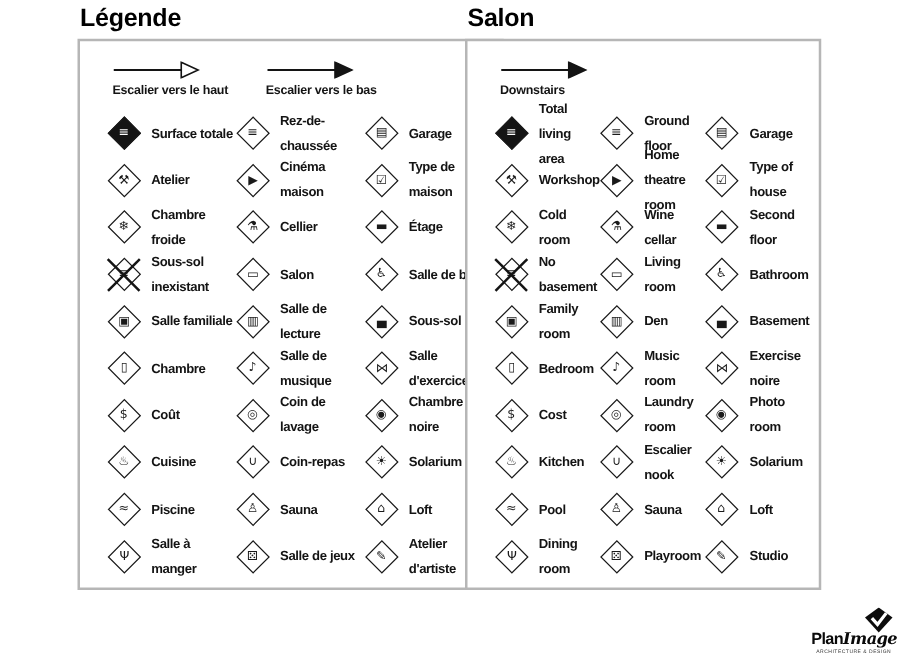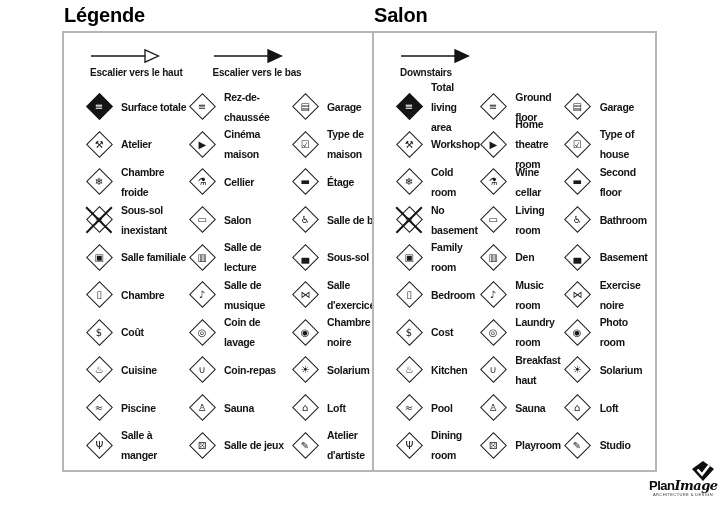--- a/index.html
+++ b/index.html
@@ -19,21 +19,21 @@
   .icon-wrap{position:relative;width:30px;height:30px;flex:0 0 30px;display:flex;align-items:center;justify-content:center;}
   .diamond{width:19px;height:19px;border:1.2px solid #1a1a1a;background:#fff;transform:rotate(45deg);
            display:flex;align-items:center;justify-content:center;box-sizing:border-box;}
   .glyph{transform:rotate(-45deg);font-family:"DejaVu Sans",sans-serif;font-size:10px;line-height:1;color:#1a1a1a;}
   .v-dark .diamond{background:#141414;}
   .v-dark .glyph{color:#fff;}
   .xline{position:absolute;left:-3px;top:14.5px;width:36px;height:1.7px;background:#141414;}
   .xline.a{transform:rotate(45deg);}
   .xline.b{transform:rotate(-45deg);}
   .cell-label{font-size:10.5px;line-height:20px;font-weight:700;letter-spacing:-0.3px;color:#141414;}
-  .logo{position:absolute;right:3px;bottom:26px;width:68px;text-align:center;line-height:1;}
+  .logo{position:absolute;right:3px;bottom:0;width:68px;text-align:center;line-height:1;}
   .logo-mark{display:block;margin:0 2px -3px auto;}
   .logo-word{font-size:13px;font-weight:700;letter-spacing:-0.5px;color:#0a0a0a;white-space:nowrap;}
   .logo-word .it{font-family:"DejaVu Serif",serif;font-style:italic;}
   .logo-tagline{font-size:4px;letter-spacing:0.4px;color:#333;margin-top:1px;}
 </style>
 </head>
 <body>
 
 <div class="canvas">
 
@@ -493,21 +493,21 @@
               </span>
             </span>
             <span class="cell-label">Kitchen</span>
           </div>
           <div class="cell">
             <span class="icon-wrap v-plain">
               <span class="diamond">
                 <span class="glyph">∪</span>
               </span>
             </span>
-            <span class="cell-label">Breakfast haut</span>
+            <span class="cell-label">Escalier nook</span>
           </div>
           <div class="cell">
             <span class="icon-wrap v-plain">
               <span class="diamond">
                 <span class="glyph">☀</span>
               </span>
             </span>
             <span class="cell-label">Solarium</span>
           </div>
           <div class="cell">

